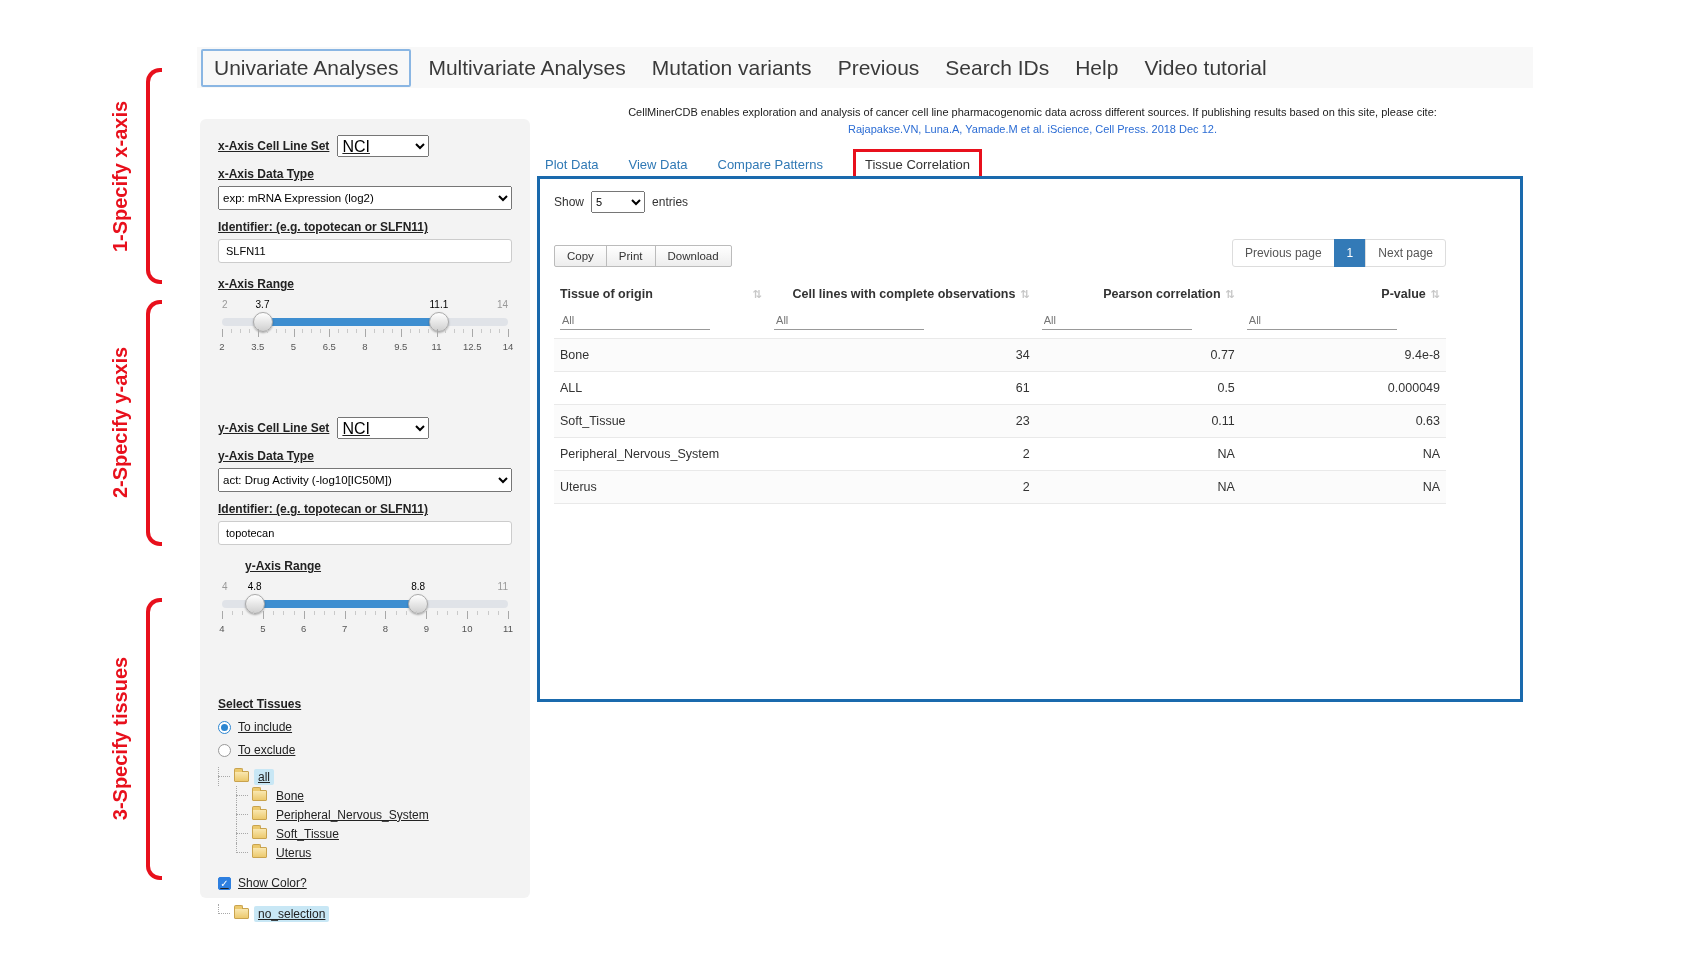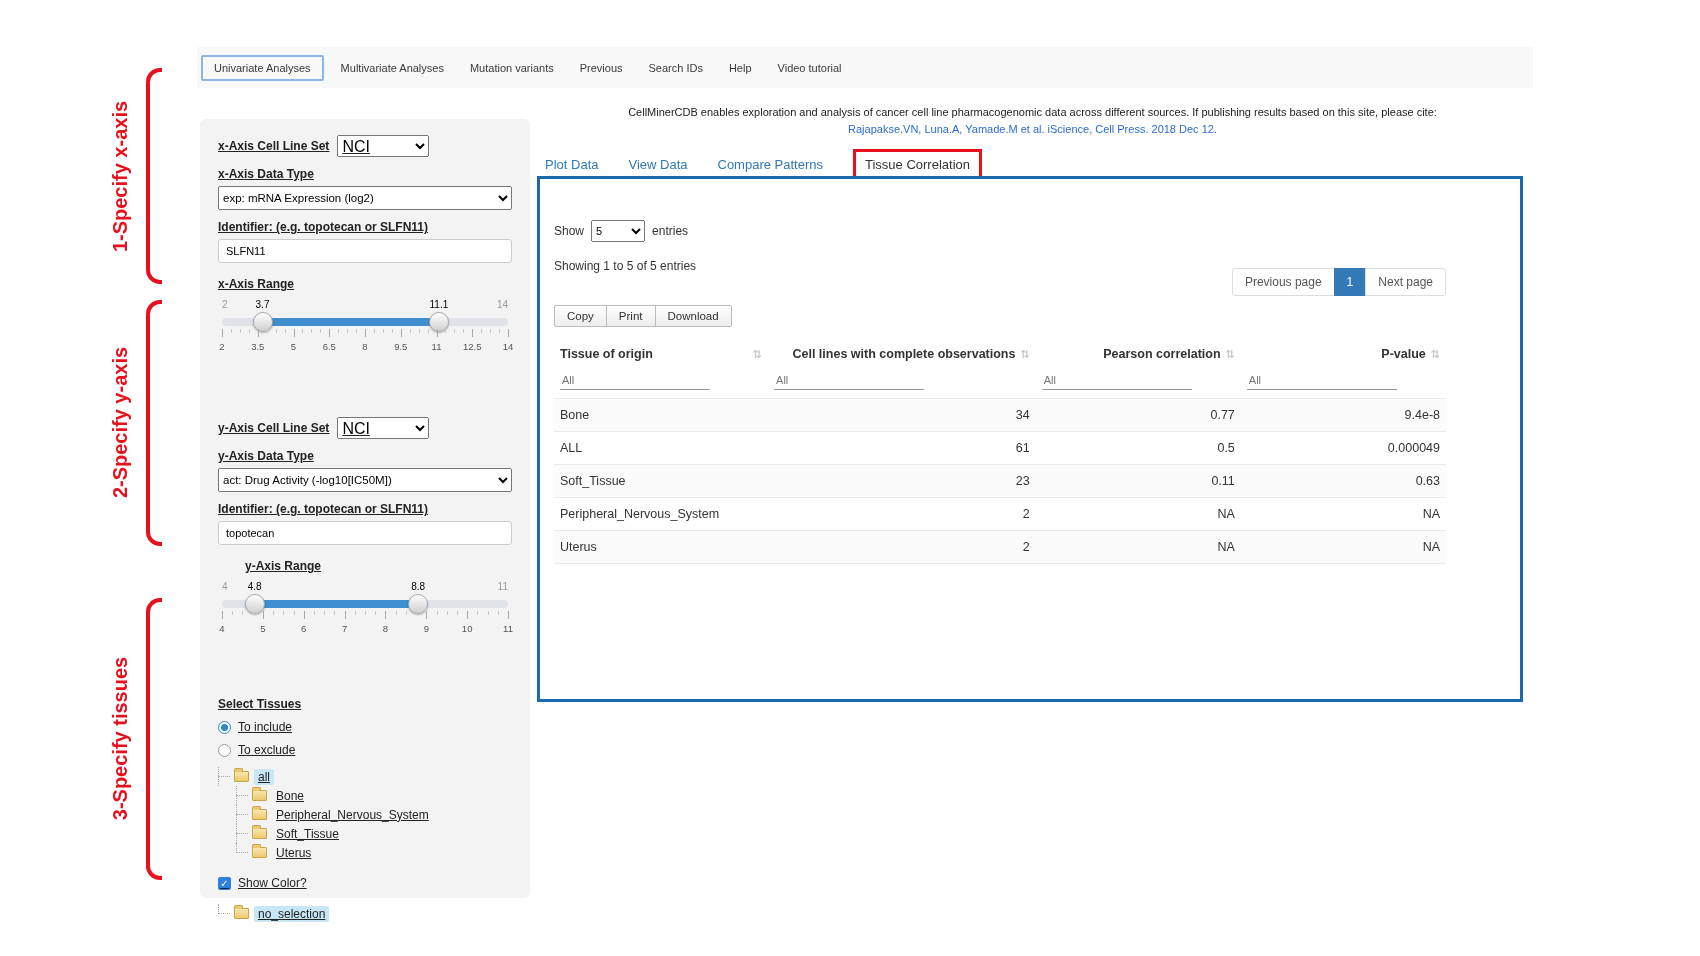--- a/index.html
+++ b/index.html
@@ -9,21 +9,21 @@
   
   .bracket { position:absolute; width:16px; border:4px solid #e8101c; border-right:none;
              border-radius:14px 0 0 14px; }
   .annot-label { position:absolute; left:20px; width:200px; text-align:center;
                  transform:rotate(-90deg); font-size:20px; font-weight:bold; color:#e8101c;
                  white-space:nowrap; }
 
   
   .topnav { position:absolute; left:197px; top:47px; width:1336px; height:41px;
             background:#f8f8f8; display:flex; align-items:center; padding:0 4px; }
-  .nav-tab { font-size:11px; color:#3a3a3a; padding:7px 13px; white-space:nowrap; cursor:pointer; }
+  .nav-tab { font-size:21px; color:#3a3a3a; padding:7px 13px; white-space:nowrap; cursor:pointer; }
   .nav-tab.active { border:2px solid #8ab6e3; border-radius:2px; padding:5px 11px; margin-right:4px; }
 
   
   .sidebar { position:absolute; left:200px; top:119px; width:330px; height:779px;
              background:#f3f3f3; border-radius:6px; padding:16px 18px; font-size:12px; color:#222;text-decoration:underline; }
   .fld { font-weight:bold; font-size:12px; margin-top:10px; }
   .inline-row { display:flex; align-items:center; gap:8px; }
   .inline-row .fld { margin-top:0; }
   select.small { height:22px; font-size:16px; min-width:92px; }
   select.full { width:100%; height:24px; font-size:11.5px; margin-top:5px; }
@@ -77,21 +77,21 @@
            font-size:11px; color:#222; line-height:1.5; }
   .intro .cite { color:#2b6cd4; }
 
   .subtabs { position:absolute; left:545px; top:149px; display:flex; align-items:center;
              gap:30px; font-size:13px; }
   .subtab { color:#3079b5; cursor:pointer; white-space:nowrap; }
   .subtab.current { color:#333; border:3px solid #e8101c; padding:5px 9px; background:#fff; }
 
   .panel { position:absolute; left:537px; top:176px; width:986px; height:526px;
            border:3px solid #1a6aad; background:#fff; padding:12px 14px; }
-  .panel-inner { position:relative; width:892px;margin-top:29px; }
+  .panel-inner { position:relative; width:892px; }
 
   .show-row { display:flex; align-items:center; gap:7px; font-size:12px; color:#333; }
   select.entries { width:54px; height:22px; font-size:11px; }
   .showing { margin-top:17px; font-size:12px; color:#333; }
 
   .pagination { position:absolute; right:0; top:48px; display:flex; font-size:12px; }
   .page-btn { border:1px solid #ddd; background:#fff; padding:6px 12px; color:#555;
               margin-left:-1px; cursor:pointer; white-space:nowrap; }
   .page-btn.first { border-radius:3px 0 0 3px; }
   .page-btn.last { border-radius:0 3px 3px 0; }
@@ -356,21 +356,20 @@
     <div class="panel-inner">
 
       <div class="show-row">
         <span>Show</span>
         <select class="entries">
           <option>5</option>
         </select>
         <span>entries</span>
       </div>
 
-      <div class="showing">Showing 1 to 5 of 5 entries</div>
 
       <div class="pagination">
         <div class="page-btn first">Previous page</div>
         <div class="page-btn active">1</div>
         <div class="page-btn last">Next page</div>
       </div>
 
       <div class="dt-buttons">
           <div class="dt-btn">Copy</div>
           <div class="dt-btn">Print</div>

